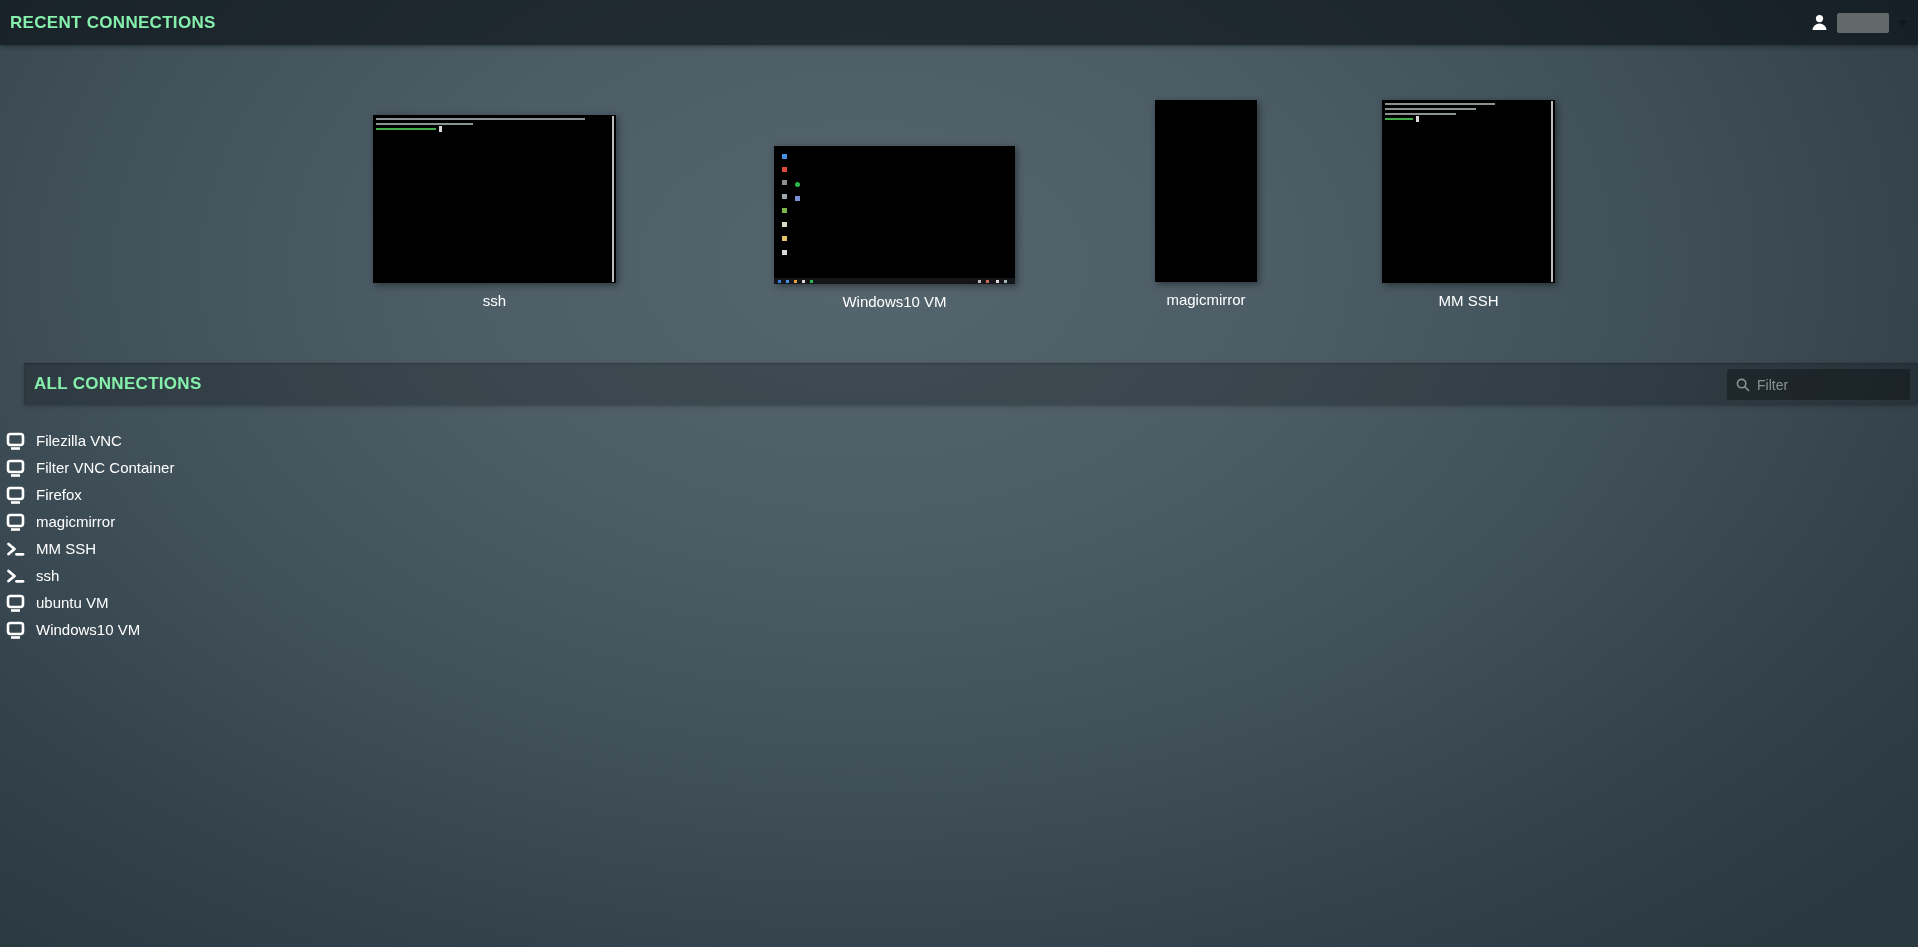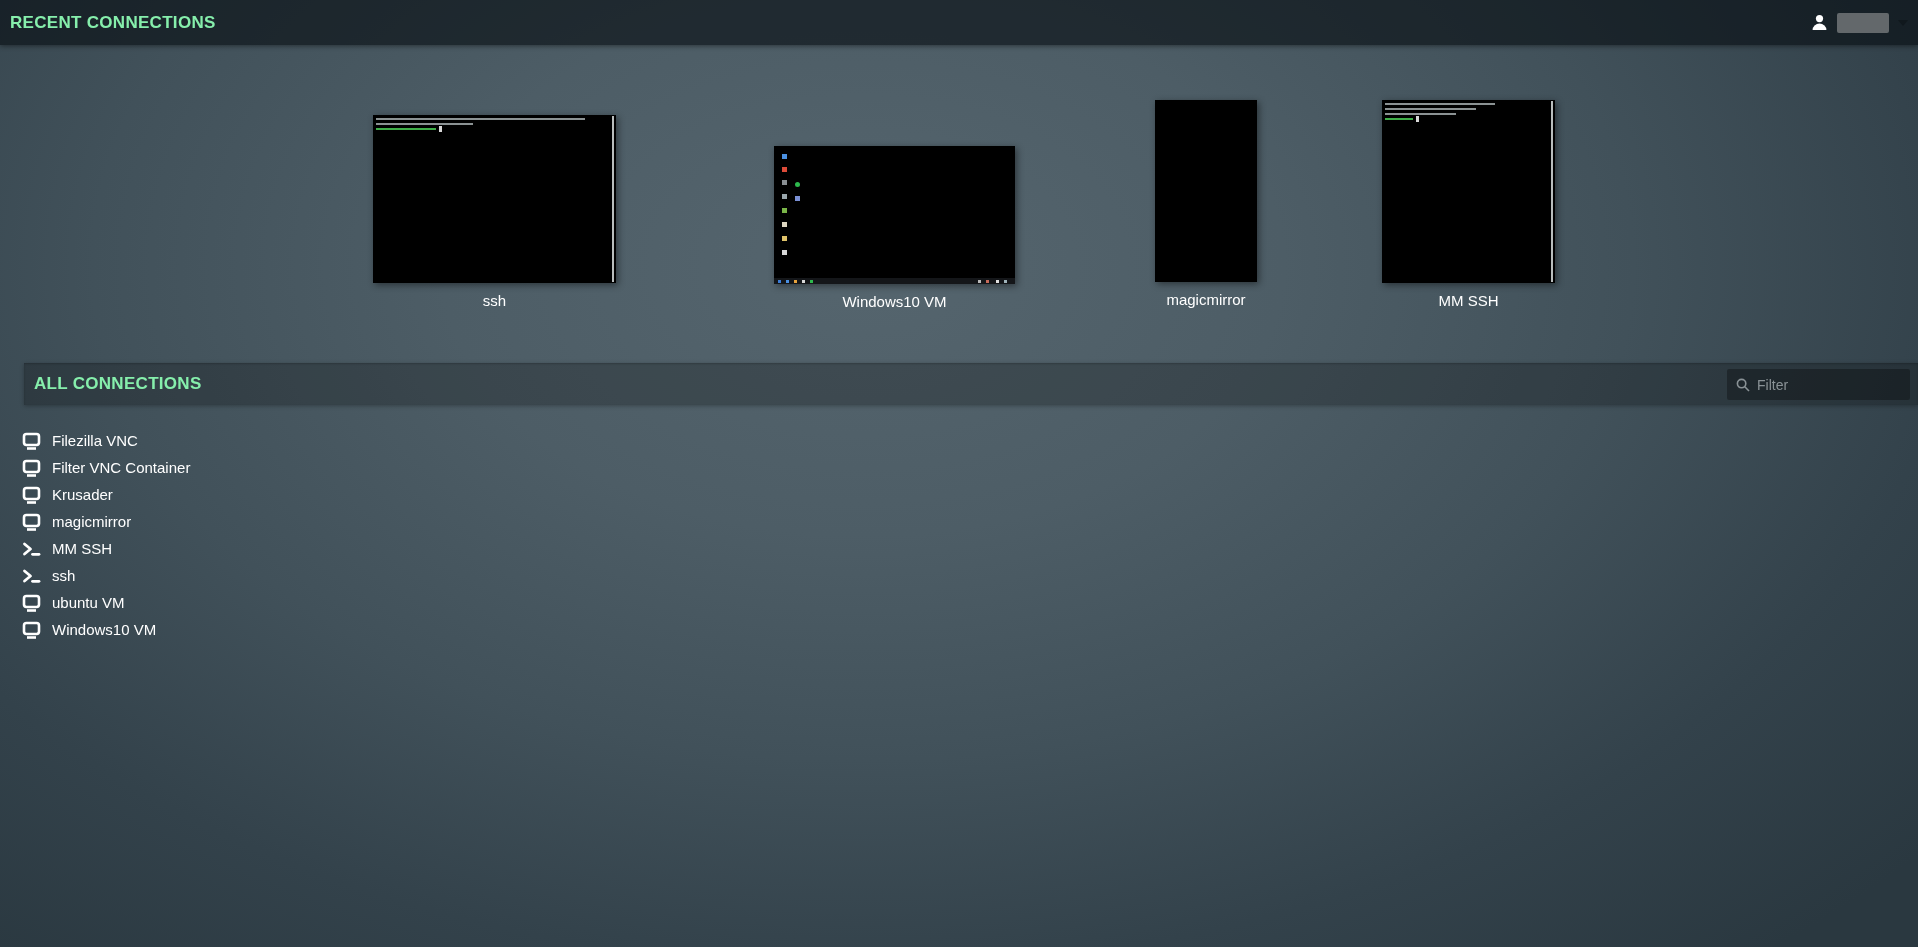--- a/index.html
+++ b/index.html
@@ -77,21 +77,21 @@
     display:flex; align-items:center; padding:0 9px; gap:7px;
   }
   .filter-box input {
     flex:1; background:transparent; border:none; outline:none;
     color:#ced3d5; font-size:14px; font-family:"Liberation Sans", sans-serif;
   }
   .filter-box input::placeholder { color:#8a9296; opacity:1; }
 
   
   .conn-list {
-    position:absolute; left:16px; top:427px; list-style:none;
+    position:absolute; left:0; top:427px; list-style:none;
   }
   .conn-row {
     display:flex; align-items:center; height:27px; gap:11px;
     cursor:pointer; color:#fff; font-size:15px; padding-left:6px;
   }
   .conn-row .ic { display:flex; width:19px; justify-content:center; }
 </style>
 </head>
 <body>
 
@@ -207,21 +207,21 @@
     <span>Filter VNC Container</span>
   </li>
 
   <li class="conn-row">
     <span class="ic">
       <svg width="19" height="18" viewBox="0 0 19 18">
           <rect x="2" y="2" width="15" height="11" rx="2.4" fill="none" stroke="#fff" stroke-width="2.6"></rect>
           <rect x="5" y="15.2" width="9" height="2.6" fill="#fff"></rect>
         </svg>
     </span>
-    <span>Krusader</span>
+    <span>Firefox</span>
   </li>
 
   <li class="conn-row">
     <span class="ic">
       <svg width="19" height="18" viewBox="0 0 19 18">
           <rect x="2" y="2" width="15" height="11" rx="2.4" fill="none" stroke="#fff" stroke-width="2.6"></rect>
           <rect x="5" y="15.2" width="9" height="2.6" fill="#fff"></rect>
         </svg>
     </span>
     <span>magicmirror</span>

